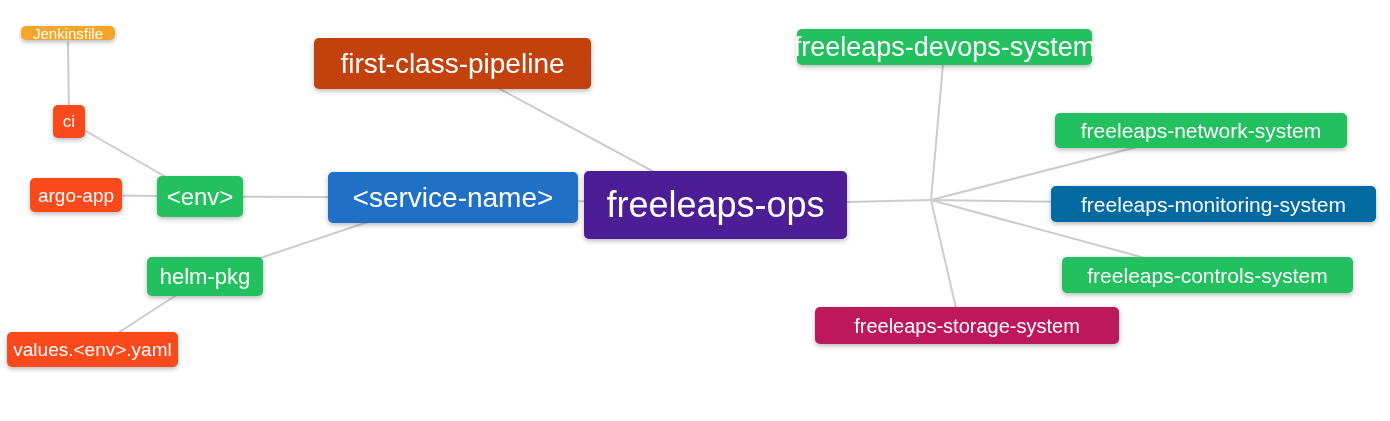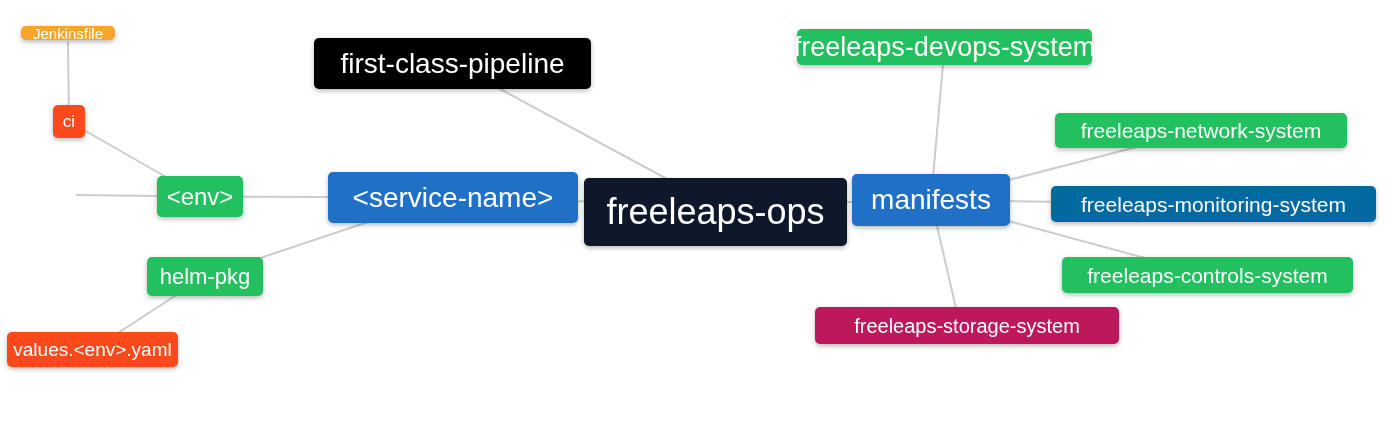--- a/index.html
+++ b/index.html
@@ -53,25 +53,25 @@
       <line x1="715.5" y1="205" x2="931" y2="200" stroke="#cccccc" stroke-width="2"></line>
       <line x1="931" y1="200" x2="944.5" y2="47" stroke="#cccccc" stroke-width="2"></line>
       <line x1="931" y1="200" x2="1201" y2="130.5" stroke="#cccccc" stroke-width="2"></line>
       <line x1="931" y1="200" x2="1213.5" y2="204" stroke="#cccccc" stroke-width="2"></line>
       <line x1="931" y1="200" x2="1207.5" y2="275" stroke="#cccccc" stroke-width="2"></line>
       <line x1="931" y1="200" x2="960" y2="325.5" stroke="#cccccc" stroke-width="2"></line>
     </svg>
 
 <div class="node" style="left: 21px; top: 26px; width: 94px; height: 14px; font-size: 15px; background: rgb(248, 166, 43);">Jenkinsfile</div>
     <div class="node" style="left: 53px; top: 105px; width: 32px; height: 33px; font-size: 17px; background: rgb(250, 74, 28);">ci</div>
+    <div class="node" style="left: 30px; top: 178px; width: 92px; height: 34px; font-size: 19px; background: rgb(250, 74, 28);">argo-app</div>
     <div class="node" style="left: 157px; top: 176px; width: 86px; height: 41px; font-size: 24px; background: rgb(34, 192, 94);">&lt;env&gt;</div>
     <div class="node" style="left: 147px; top: 257px; width: 116px; height: 39px; font-size: 22px; background: rgb(34, 192, 94);">helm-pkg</div>
     <div class="node" style="left: 7px; top: 332px; width: 171px; height: 35px; font-size: 19px; background: rgb(250, 74, 28);">values.&lt;env&gt;.yaml</div>
-    <div class="node" style="left: 314px; top: 38px; width: 277px; height: 51px; font-size: 28px; background: #000000;">first-class-pipeline</div>
+    <div class="node" style="left: 314px; top: 38px; width: 277px; height: 51px; font-size: 28px; background: #c2410c;">first-class-pipeline</div>
     <div class="node" style="left: 316px; top: 172px; width: 250px; height: 51px; font-size: 28px; background: rgb(33, 112, 199); margin-left: 12px;">&lt;service-name&gt;</div>
-    <div class="node" style="left: 584px; top: 178px; width: 263px; height: 68px; font-size: 36px; background: #0f172a;">freeleaps-ops</div>
-    <div class="node" style="left: 852px; top: 174px; width: 158px; height: 52px; font-size: 28px; background: rgb(33, 112, 199);">manifests</div>
+    <div class="node" style="left: 584px; top: 171px; width: 263px; height: 68px; font-size: 36px; background: #4c1d95;">freeleaps-ops</div>
     <div class="node" style="left: 797px; top: 29px; width: 295px; height: 36px; font-size: 27px; background: rgb(34, 192, 94);">freeleaps-devops-system</div>
     <div class="node" style="left: 1055px; top: 113px; width: 292px; height: 35px; font-size: 21px; background: rgb(34, 192, 94);">freeleaps-network-system</div>
     <div class="node" style="left: 1051px; top: 186px; width: 325px; height: 36px; font-size: 21px; background: #0369a1;">freeleaps-monitoring-system</div>
     <div class="node" style="left: 1062px; top: 257px; width: 291px; height: 36px; font-size: 21px; background: rgb(34, 192, 94);">freeleaps-controls-system</div>
     <div class="node" style="left: 815px; top: 307px; width: 304px; height: 37px; font-size: 20px; background: #be185d;">freeleaps-storage-system</div>
   </div>
 
 </body></html>

